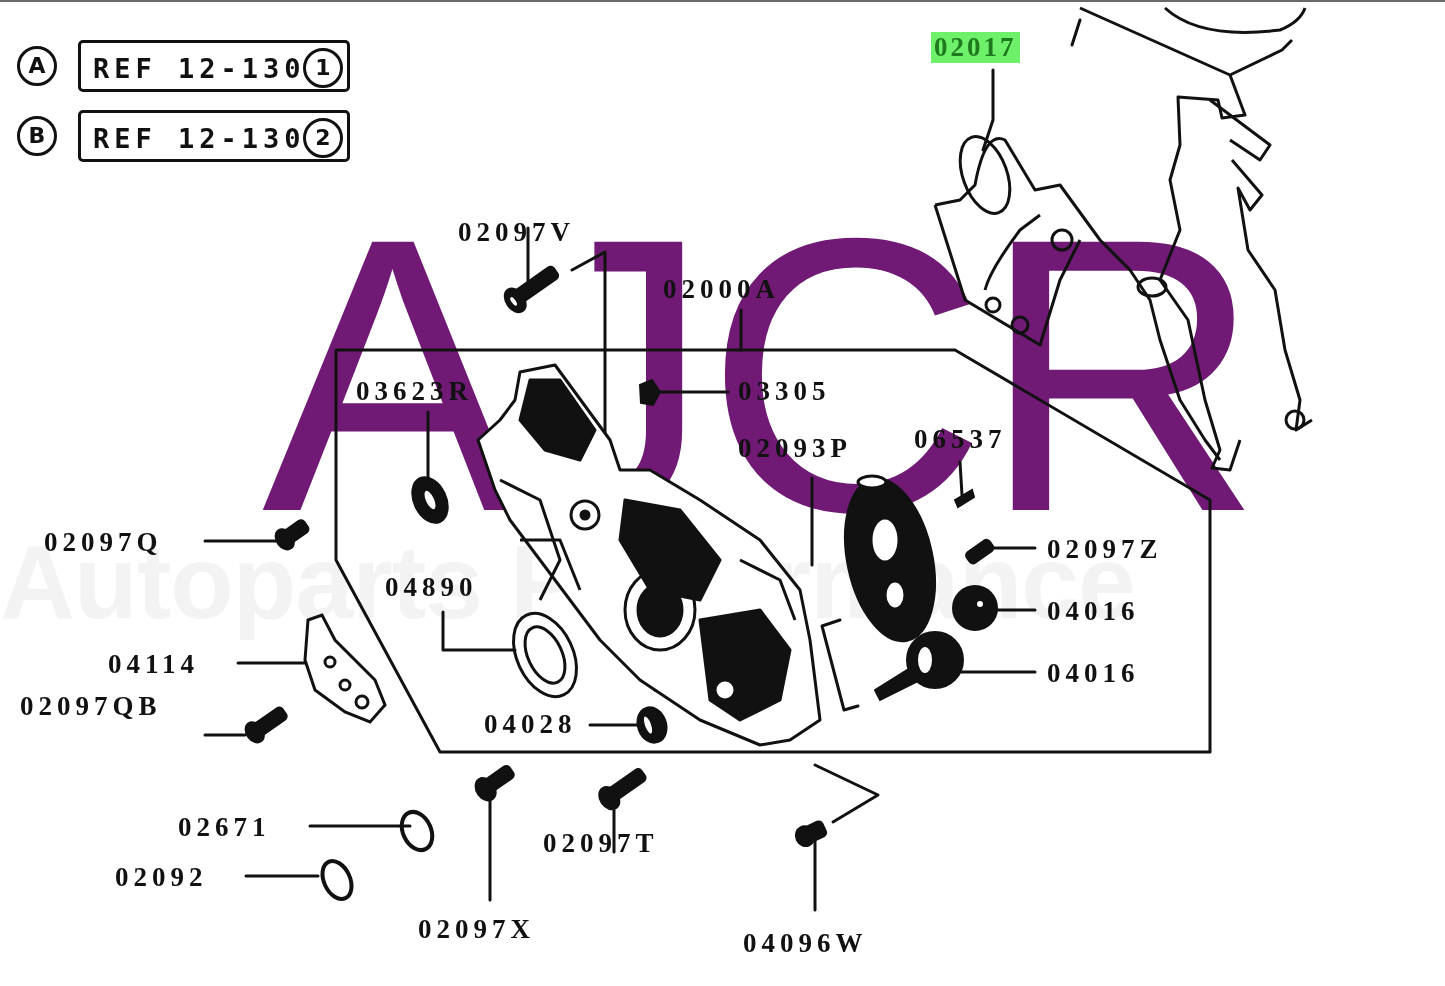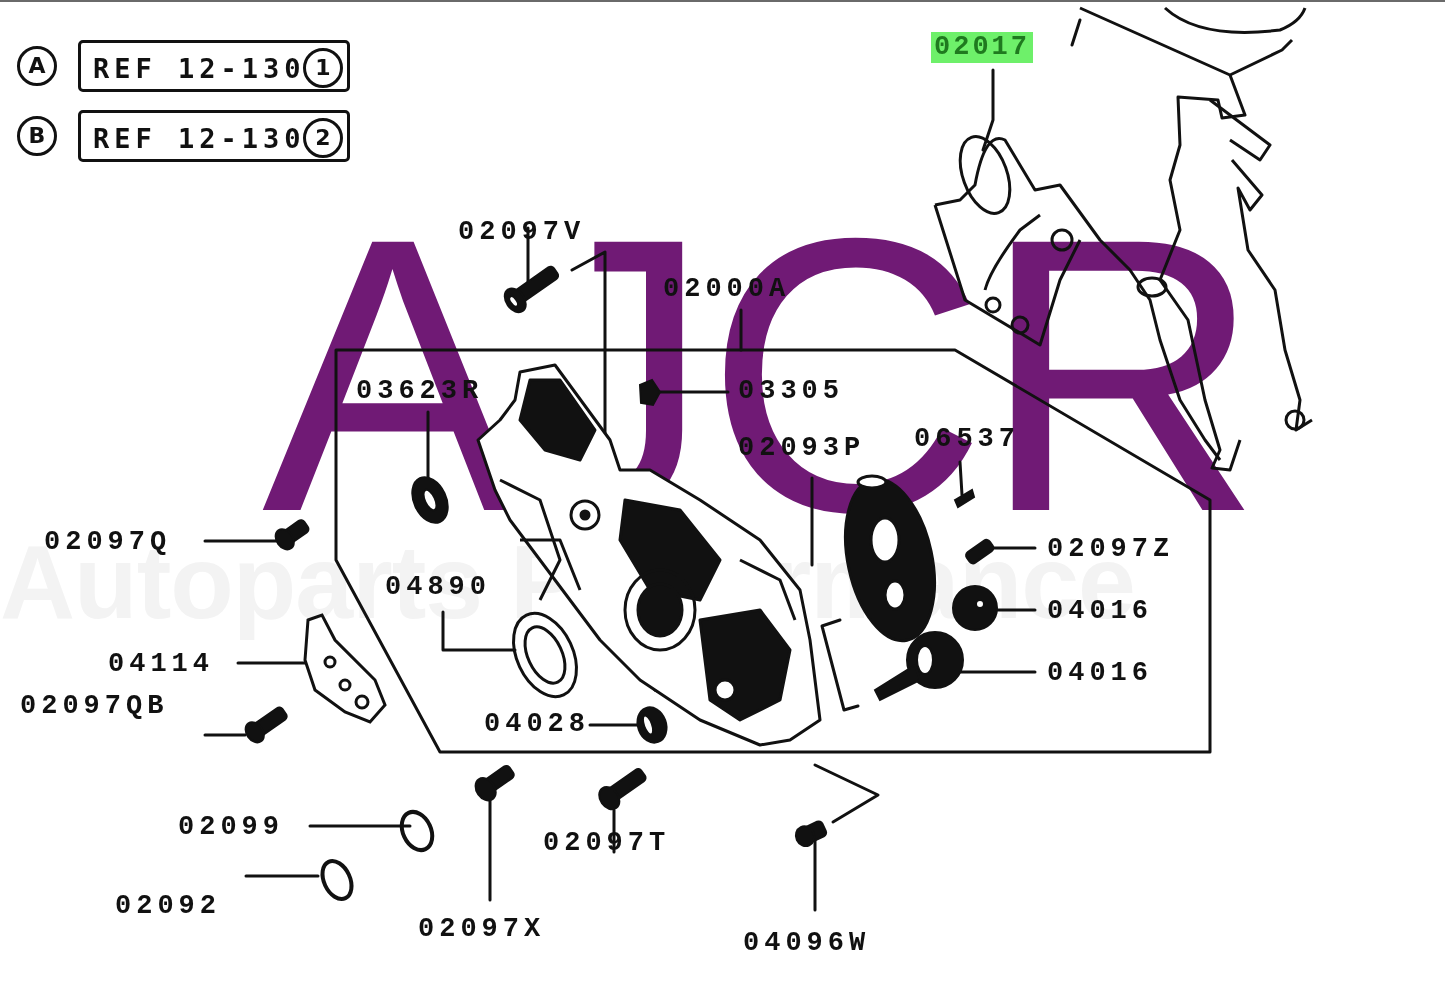--- a/index.html
+++ b/index.html
@@ -1,21 +1,21 @@
 <!DOCTYPE html>
 <html><head>
 <meta charset="utf-8">
 <style>
   html,body{margin:0;padding:0;background:#ffffff;}
   body{width:1445px;height:986px;position:relative;overflow:hidden;font-family:"DejaVu Sans Mono","Liberation Mono",monospace;}
   .topline{position:absolute;left:0;top:0;width:1445px;height:2px;background:#6a6a6a;}
   .wm-big{position:absolute;left:262px;top:180px;font-family:Liberation Sans, sans-serif;font-size:390px;line-height:1;color:#701a75;letter-spacing:-6px;white-space:nowrap;}
   .wm-sub{position:absolute;left:0px;top:530px;font-family:"Liberation Sans","DejaVu Sans",sans-serif;font-weight:bold;font-size:104px;line-height:1;color:#f3f3f3;white-space:nowrap;letter-spacing:-1px;}
   svg.art{position:absolute;left:0;top:0;}
-  .lbl{position:absolute;font-family:Liberation Mono, monospace;font-weight:bold;font-size:27px;color:#111;letter-spacing:5px;line-height:1;white-space:nowrap;}
+  .lbl{position:absolute;font-family:Liberation Serif, serif;font-weight:bold;font-size:27px;color:#111;letter-spacing:5px;line-height:1;white-space:nowrap;}
   .lbl.hl{background:#6ef06a;color:#1f7a1f;padding:2px 3px;letter-spacing:3px;}
   .ref{position:absolute;left:78px;height:52px;width:272px;border:3px solid #111;border-radius:5px;box-sizing:border-box;}
   .ref-text{position:absolute;left:12px;top:10px;font-family:"DejaVu Sans Mono","Liberation Mono",monospace;font-weight:bold;font-size:27px;letter-spacing:5px;color:#111;}
   .ref-num{position:absolute;right:4px;top:5px;width:34px;height:34px;border:3px solid #111;border-radius:50%;font-weight:bold;font-size:22px;text-align:center;line-height:34px;color:#111;font-family:"DejaVu Sans","Liberation Sans",sans-serif;}
   .ref-circle{position:absolute;left:17px;width:40px;height:40px;border:3px solid #111;border-radius:50%;box-sizing:border-box;font-family:"DejaVu Sans","Liberation Sans",sans-serif;font-weight:bold;font-size:22px;text-align:center;line-height:34px;color:#111;}
 </style>
 </head>
 <body>
 
 <div class="topline"></div>
@@ -210,17 +210,17 @@
 <div class="lbl" style="left:738px;top:435px;">02093P</div>
 <div class="lbl" style="left:914px;top:426px;">06537</div>
 <div class="lbl" style="left:44px;top:529px;">02097Q</div>
 <div class="lbl" style="left:1047px;top:536px;">02097Z</div>
 <div class="lbl" style="left:385px;top:574px;">04890</div>
 <div class="lbl" style="left:1047px;top:598px;">04016</div>
 <div class="lbl" style="left:108px;top:651px;">04114</div>
 <div class="lbl" style="left:1047px;top:660px;">04016</div>
 <div class="lbl" style="left:460px;top:711px;margin-left:24px;">04028</div>
 <div class="lbl" style="left:20px;top:693px;">02097QB</div>
-<div class="lbl" style="left:178px;top:814px;">02099</div>
-<div class="lbl" style="left:115px;top:864px;margin-top:29px;">02092</div>
+<div class="lbl" style="left:178px;top:814px;">02671</div>
+<div class="lbl" style="left:115px;top:864px;">02092</div>
 <div class="lbl" style="left:543px;top:830px;">02097T</div>
 <div class="lbl" style="left:418px;top:916px;">02097X</div>
 <div class="lbl" style="left:743px;top:930px;">04096W</div>
 
 </body></html>

